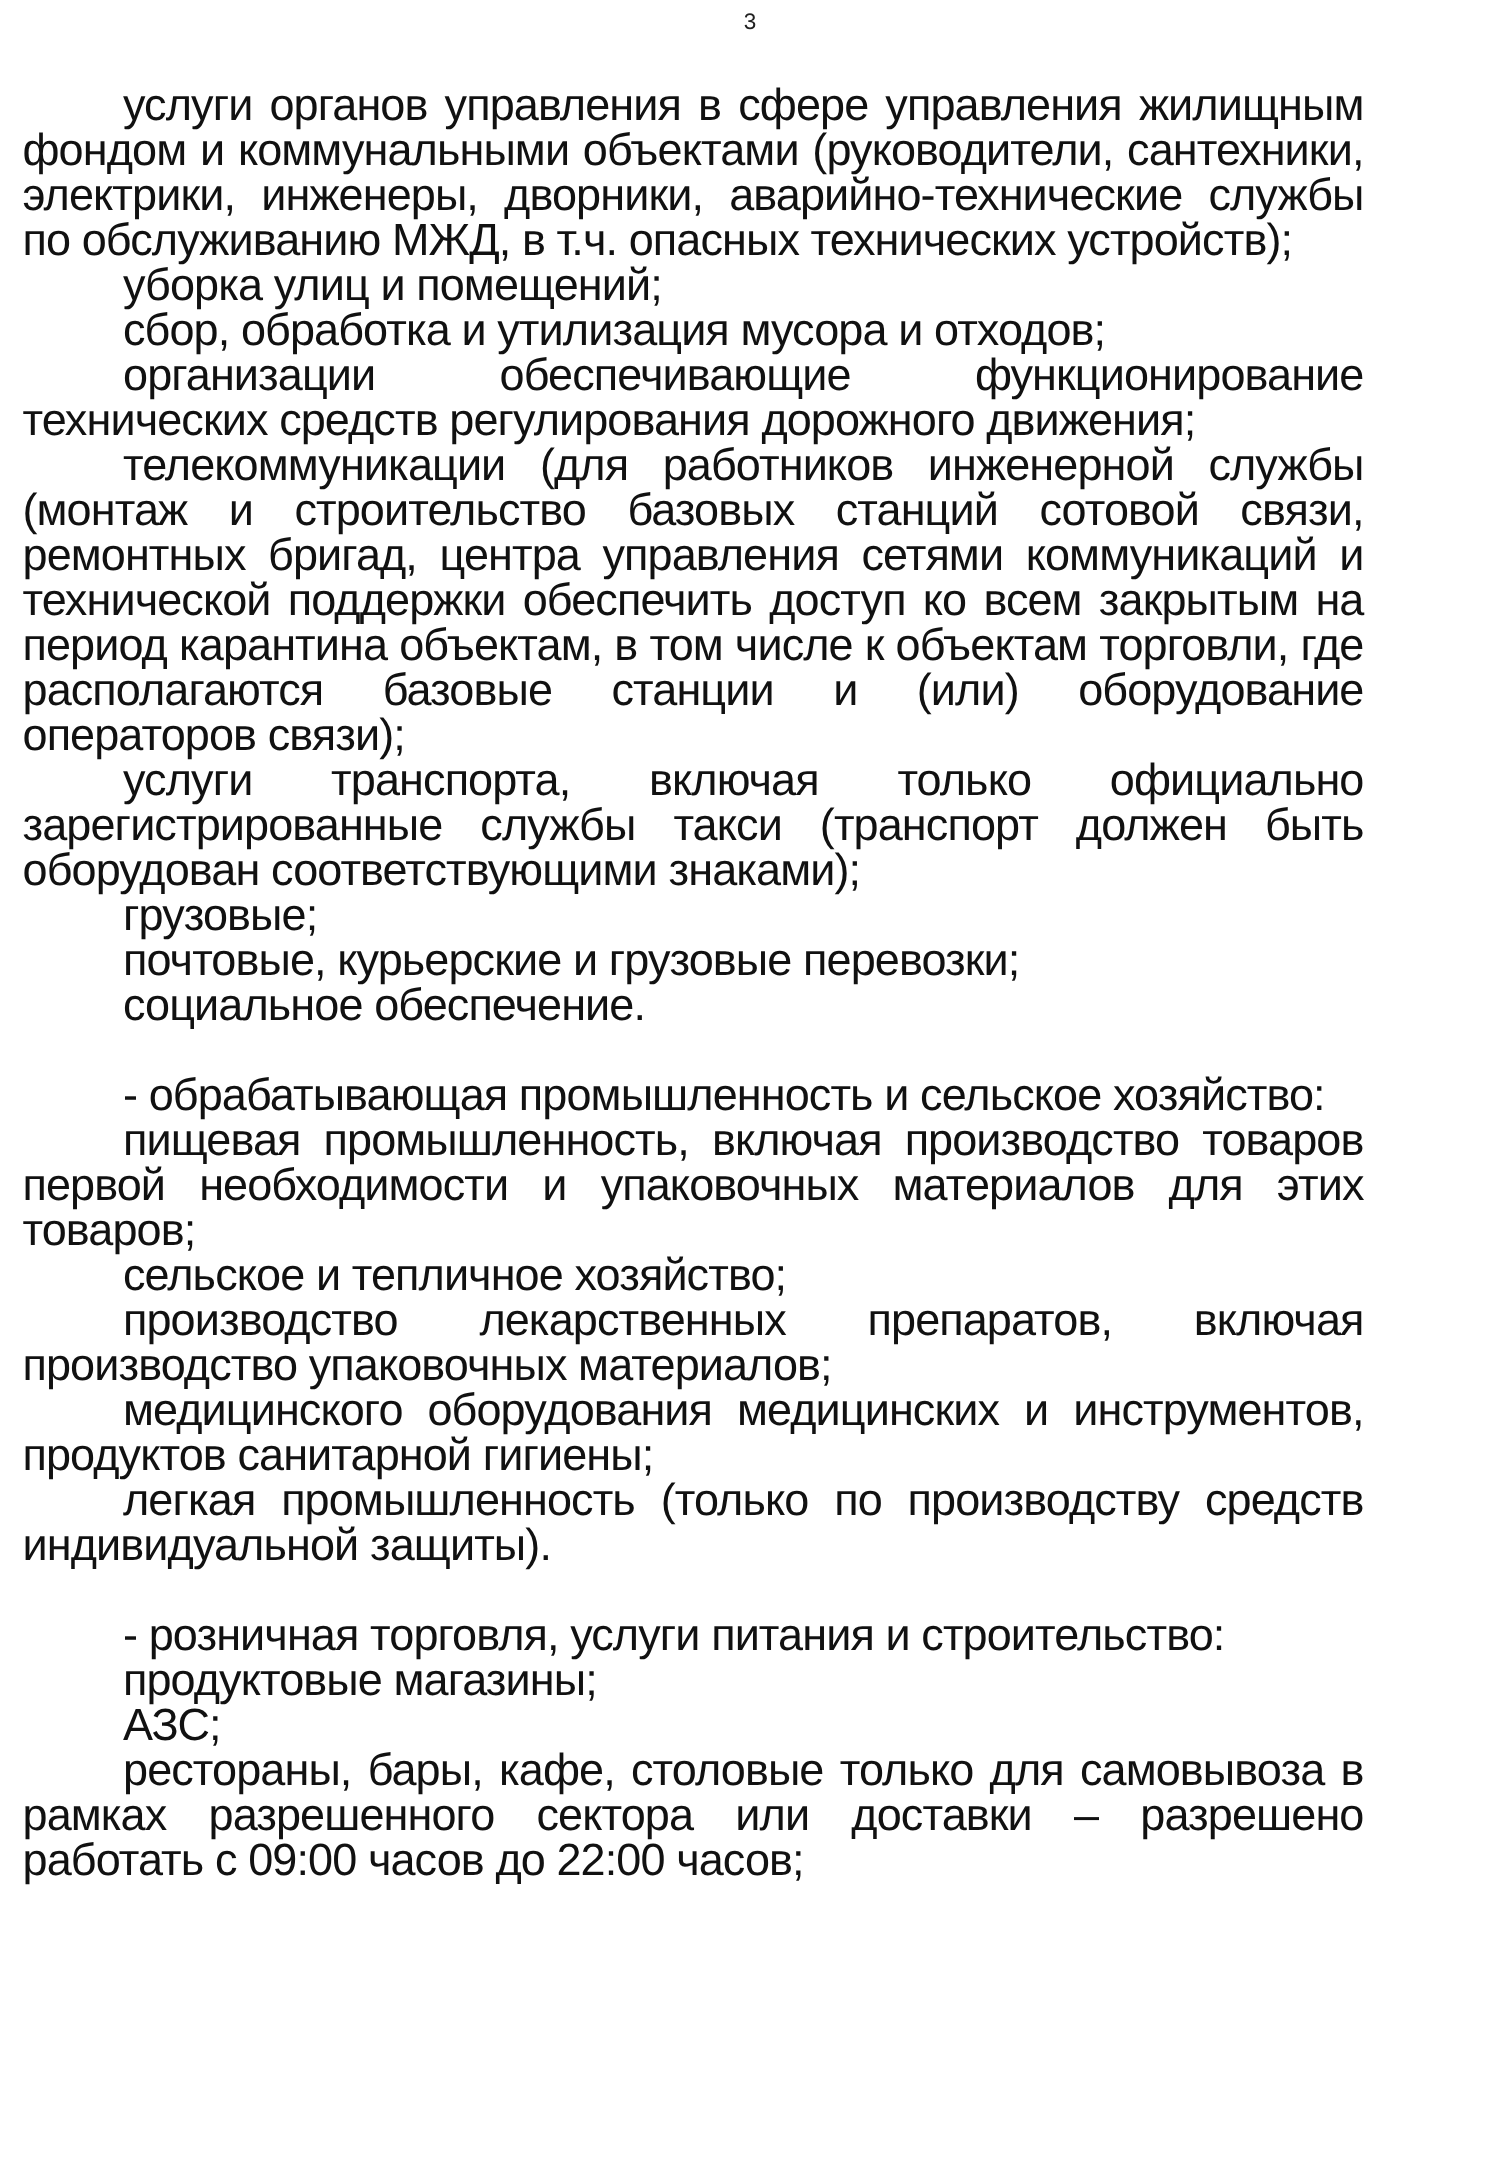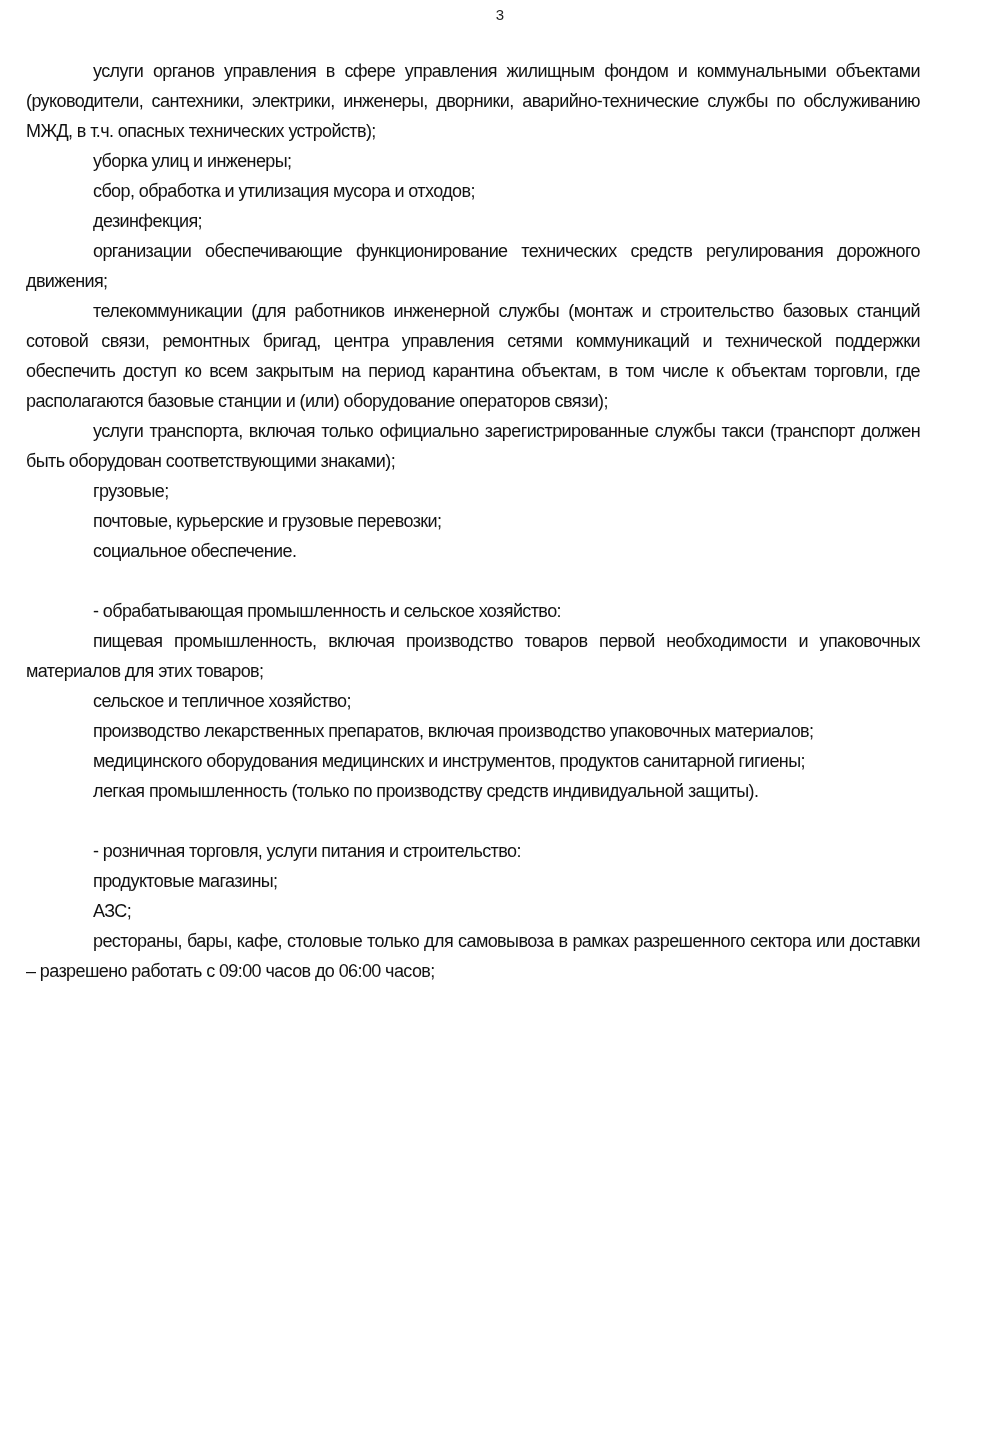--- a/index.html
+++ b/index.html
@@ -2,38 +2,37 @@
 <html><head>
 <meta charset="utf-8">
 <style>
   html, body { margin: 0; padding: 0; background: #ffffff; }
   body { width: 1000px; height: 1440px; position: relative; overflow: hidden; color: #111; }
   .page-number {
     position: absolute; top: 6px; left: 0; width: 1000px; text-align: center;
     font-family: "Liberation Sans", sans-serif; font-size: 15px; color: #222;
   }
   .content {
-    position: absolute; top: 56px; left: 26px; width: 894px;
-    font-family: "Liberation Sans", sans-serif; font-size: 18px; line-height: 30px;
+    position: absolute; top: 56px; left: 15px; width: 894px;
+    font-family: "Liberation Sans", sans-serif; font-size: 30px; line-height: 30px;
     letter-spacing: -0.6px;
   }
   .p { text-align: justify; text-indent: 67px; margin: 0; }
   .p.last-line { text-align-last: left; }
   .blank { height: 30px; }
 </style>
 </head>
 <body>
 
 <div class="page-number">3</div>
 
 <div class="content">
   <p class="p last-line">услуги органов управления в сфере управления жилищным фондом и коммунальными объектами (руководители, сантехники, электрики, инженеры, дворники, аварийно-технические службы по обслуживанию МЖД, в т.ч. опасных технических устройств);</p>
-  <p class="p last-line">уборка улиц и инженеры;</p>
+  <p class="p last-line">уборка улиц и помещений;</p>
   <p class="p last-line">сбор, обработка и утилизация мусора и отходов;</p>
-  <p class="p last-line">дезинфекция;</p>
   <p class="p last-line">организации обеспечивающие функционирование технических средств регулирования дорожного движения;</p>
   <p class="p last-line">телекоммуникации (для работников инженерной службы (монтаж и строительство базовых станций сотовой связи, ремонтных бригад, центра управления сетями коммуникаций и технической поддержки обеспечить доступ ко всем закрытым на период карантина объектам, в том числе к объектам торговли, где располагаются базовые станции и (или) оборудование операторов связи);</p>
   <p class="p last-line">услуги транспорта, включая только официально зарегистрированные службы такси (транспорт должен быть оборудован соответствующими знаками);</p>
   <p class="p last-line">грузовые;</p>
   <p class="p last-line">почтовые, курьерские и грузовые перевозки;</p>
   <p class="p last-line">социальное обеспечение.</p>
 
   <div class="blank"></div>
 
   <p class="p last-line">- обрабатывающая промышленность и сельское хозяйство:</p>
@@ -41,14 +40,14 @@
   <p class="p last-line">сельское и тепличное хозяйство;</p>
   <p class="p last-line">производство лекарственных препаратов, включая производство упаковочных материалов;</p>
   <p class="p last-line">медицинского оборудования медицинских и инструментов, продуктов санитарной гигиены;</p>
   <p class="p last-line">легкая промышленность (только по производству средств индивидуальной защиты).</p>
 
   <div class="blank"></div>
 
   <p class="p last-line">- розничная торговля, услуги питания и строительство:</p>
   <p class="p last-line">продуктовые магазины;</p>
   <p class="p last-line">АЗС;</p>
-  <p class="p last-line">рестораны, бары, кафе, столовые только для самовывоза в рамках разрешенного сектора или доставки – разрешено работать с 09:00 часов до 06:00 часов;</p>
+  <p class="p last-line">рестораны, бары, кафе, столовые только для самовывоза в рамках разрешенного сектора или доставки – разрешено работать с 09:00 часов до 22:00 часов;</p>
 </div>
 
 </body></html>

